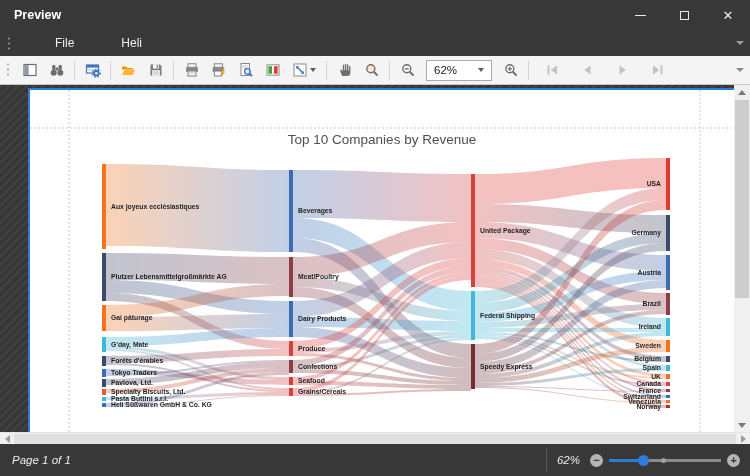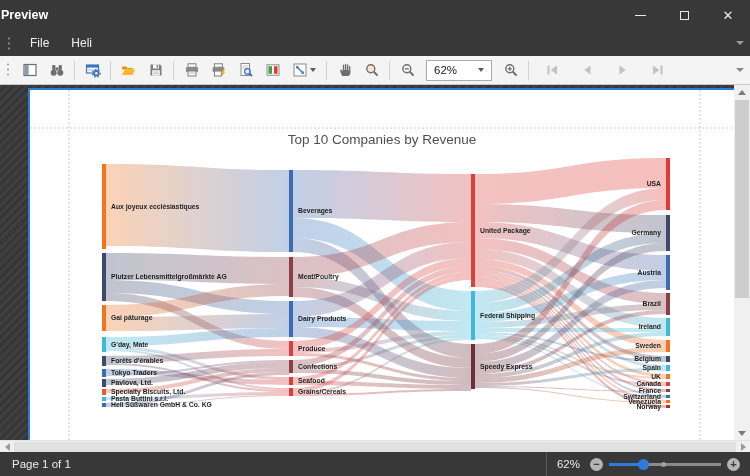--- a/index.html
+++ b/index.html
@@ -1,29 +1,29 @@
 <!DOCTYPE html>
 <html><head>
 <meta charset="utf-8">
 <style>
   * { margin:0; padding:0; box-sizing:border-box; }
   body { font-family:"Liberation Sans", sans-serif; background:#222; }
   .app { position:relative; width:750px; height:476px; display:flex; flex-direction:column; overflow:hidden; background:#3a3a3a; }
 
   
   .titlebar { height:30px; background:#383838; display:flex; align-items:center; flex:0 0 auto; }
-  .titlebar .title { color:#fff; font-size:12.5px; font-weight:bold; padding-left:1px; }
+  .titlebar .title { color:#fff; font-size:12.5px; font-weight:bold; padding-left:14px; }
   .win-buttons { margin-left:auto; display:flex; height:100%; }
   .win-btn { width:44px; height:100%; display:flex; align-items:center; justify-content:center; color:#eaeaea; font-size:12px; cursor:default; }
   .min-glyph { display:block; width:11px; height:1px; background:#eaeaea; }
   .max-glyph { display:block; width:9px; height:9px; border:1px solid #eaeaea; }
   .close-glyph { font-size:13px; line-height:1; }
 
   
-  .menubar { height:26px; background:#383838; display:flex; align-items:center; flex:0 0 auto; }
+  .menubar { height:26px; background:#383838; display:flex; align-items:center; flex:0 0 auto;gap:25px; }
   .grip-dark { width:4px; height:14px; margin:0 8px 0 7px; background-image:radial-gradient(circle, #8a8a8a 1px, transparent 1.2px); background-size:4px 5px; background-position:center top; background-repeat:repeat-y; }
   .menu-item { color:#f0f0f0; font-size:12px; padding:4px 11px; cursor:default; }
   .overflow-caret { margin-left:auto; margin-right:6px; width:0; height:0; border-left:4px solid transparent; border-right:4px solid transparent; border-top:4px solid #9a9a9a; }
 
   
   .toolbar { height:29px; background:#f4f4f4; border-bottom:1px solid #c9c9c9; display:flex; align-items:center; flex:0 0 auto; }
   .grip-light { width:4px; height:16px; margin:0 6px 0 6px; background-image:radial-gradient(circle, #a9a9a9 1px, transparent 1.2px); background-size:4px 5px; background-position:center top; background-repeat:repeat-y; }
   .tb-btn { width:27px; height:25px; display:flex; align-items:center; justify-content:center; border-radius:2px; cursor:default; flex:0 0 auto; }
   .tb-btn svg { display:block; }
   .tb-sep { width:1px; height:19px; background:#d2d2d2; margin:0 4px; flex:0 0 auto; }
@@ -50,21 +50,21 @@
   .tri-down { width:0; height:0; border-left:4px solid transparent; border-right:4px solid transparent; border-top:5px solid #7a7a7a; }
 
   
   .h-scroll { position:relative; height:12px; background:#f0f0f0; flex:0 0 auto; border-top:1px solid #e3e3e3; }
   .h-scroll .arrow { position:absolute; top:0; width:14px; height:12px; display:flex; align-items:center; justify-content:center; }
   .tri-left { width:0; height:0; border-top:4px solid transparent; border-bottom:4px solid transparent; border-right:5px solid #9a9a9a; }
   .tri-right { width:0; height:0; border-top:4px solid transparent; border-bottom:4px solid transparent; border-left:5px solid #9a9a9a; }
   .h-thumb { position:absolute; top:1px; left:14px; right:14px; height:10px; background:#e0e0e0; }
 
   
-  .statusbar { height:24px; background:#383838; display:flex; align-items:center; flex:0 0 auto; color:#ececec; font-size:11.5px; }
+  .statusbar { height:32px; background:#383838; display:flex; align-items:center; flex:0 0 auto; color:#ececec; font-size:11.5px;font-style:italic; }
   .statusbar .page-info { padding-left:12px; }
   .sb-sep { width:1px; height:24px; background:#585858; margin-left:auto; }
   .sb-zoom-val { padding:0 10px 0 10px; }
   .zoom-slider { display:flex; align-items:center; padding-right:10px; }
   .circle-btn { width:13px; height:13px; border-radius:50%; background:#b5b5b5; color:#383838; display:flex; align-items:center; justify-content:center; font-size:11px; line-height:1; font-weight:bold; }
   .slider-track { position:relative; width:112px; height:3px; background:#8a8a8a; margin:0 6px; }
   .slider-fill { position:absolute; left:0; top:0; height:3px; width:34px; background:#2f7bd9; }
   .slider-thumb { position:absolute; left:29px; top:-4px; width:11px; height:11px; border-radius:50%; background:#2f7bd9; }
   .slider-marker { position:absolute; left:52px; top:-1px; width:5px; height:5px; border-radius:50%; background:#a0a0a0; }
 </style>

